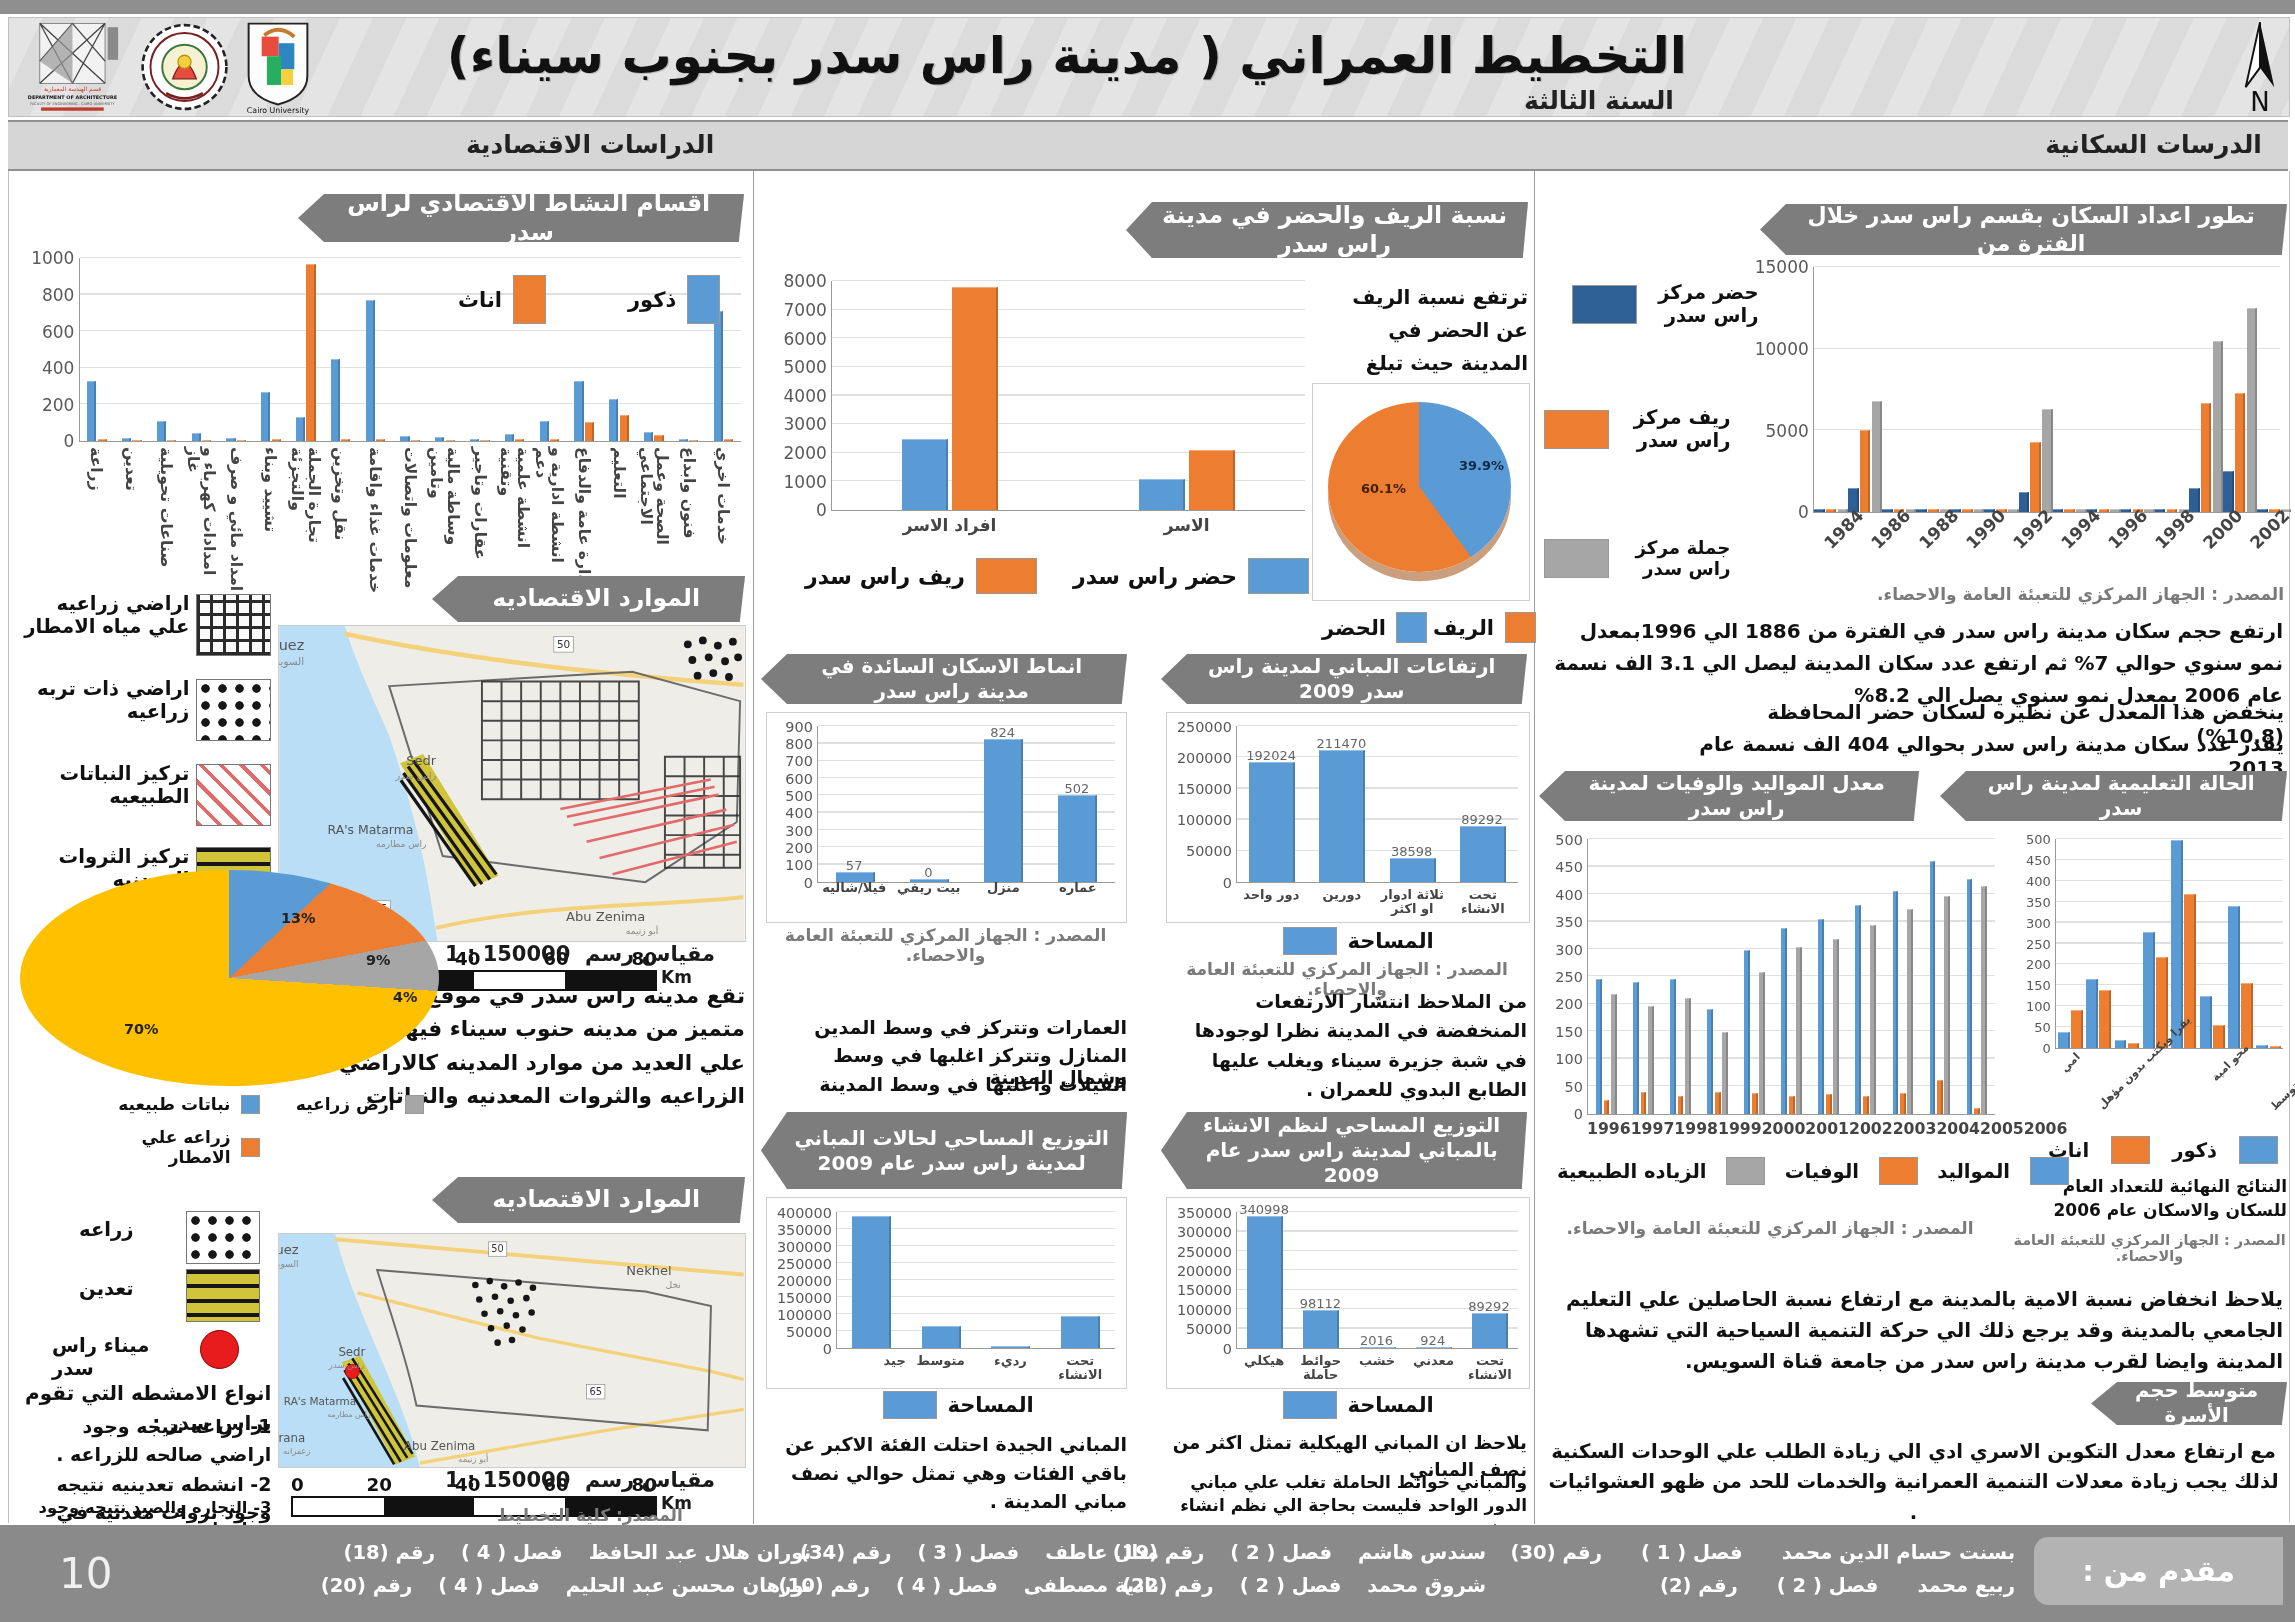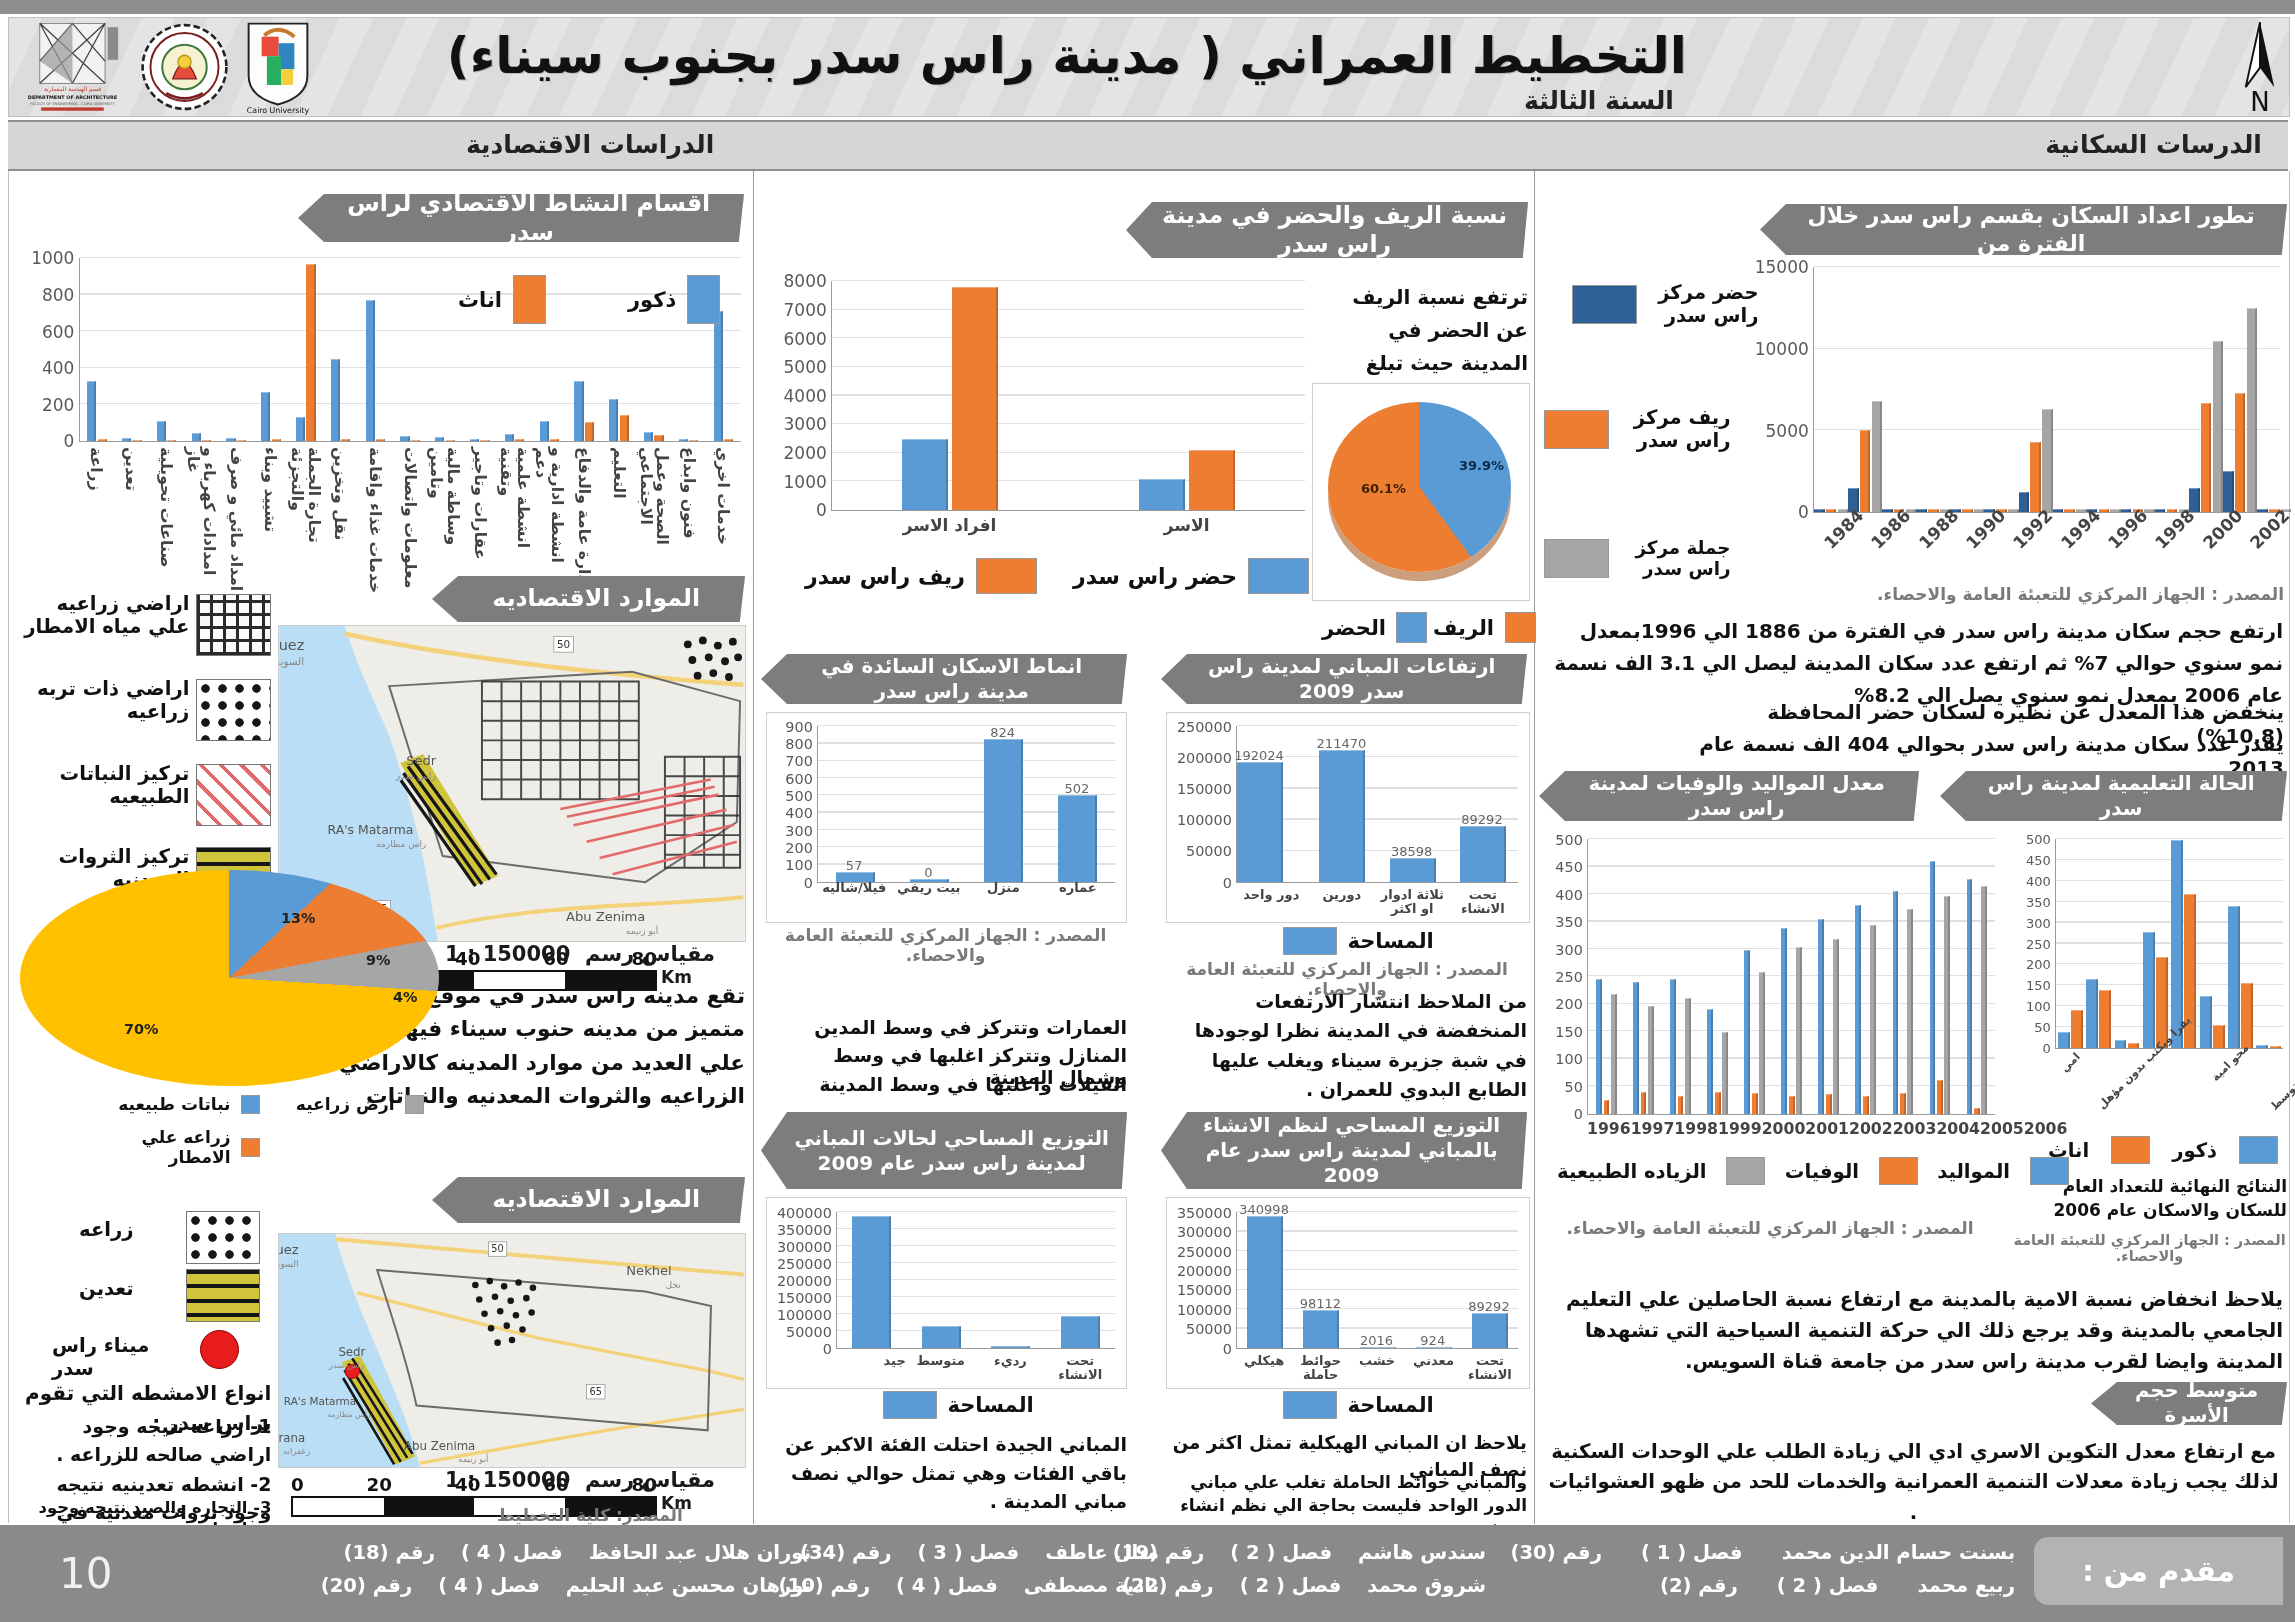--- a/index.html
+++ b/index.html
@@ -589,21 +589,21 @@
         <div class="ytick" style="position: absolute; right: 100%; margin-right: 5.2px; bottom: calc(20% - 8.6px); font-size: 14.4px;">50000</div>
         <div class="gl" style="bottom: 40%;"></div>
         <div class="ytick" style="position: absolute; right: 100%; margin-right: 5.2px; bottom: calc(40% - 8.6px); font-size: 14.4px;">100000</div>
         <div class="gl" style="bottom: 60%;"></div>
         <div class="ytick" style="position: absolute; right: 100%; margin-right: 5.2px; bottom: calc(60% - 8.6px); font-size: 14.4px;">150000</div>
         <div class="gl" style="bottom: 80%;"></div>
         <div class="ytick" style="position: absolute; right: 100%; margin-right: 5.2px; bottom: calc(80% - 8.6px); font-size: 14.4px;">200000</div>
         <div class="gl" style="bottom: 100%;"></div>
         <div class="ytick" style="position: absolute; right: 100%; margin-right: 5.2px; bottom: calc(100% - 8.6px); font-size: 14.4px;">250000</div>
         <div style="position: absolute; inset: 0px; display: flex; align-items: flex-end; direction: ltr;">
-          <div style="flex: 1 1 0%; display: flex; align-items: flex-end; gap: 2.6px; height: 100%;">
+          <div style="flex: 1 1 0%; display: flex; align-items: flex-end; justify-content: center; gap: 2.6px; height: 100%;">
             <div style="width: 46px; background: rgb(91, 155, 213); position: relative; border-right: 2px solid rgba(0, 0, 0, 0.18); border-top: 1.3px solid rgba(255, 255, 255, 0.35); box-sizing: border-box; height: 76.8096%;">
               <div style="position: absolute; bottom: 100%; left: 50%; transform: translateX(-50%); font-size: 13px; color: rgb(102, 102, 102); white-space: nowrap; direction: ltr;">192024</div>
             </div>
           </div>
           <div style="flex: 1 1 0%; display: flex; align-items: flex-end; justify-content: center; gap: 2.6px; height: 100%;">
             <div style="width: 46px; background: rgb(91, 155, 213); position: relative; border-right: 2px solid rgba(0, 0, 0, 0.18); border-top: 1.3px solid rgba(255, 255, 255, 0.35); box-sizing: border-box; height: 84.588%;">
               <div style="position: absolute; bottom: 100%; left: 50%; transform: translateX(-50%); font-size: 13px; color: rgb(102, 102, 102); white-space: nowrap; direction: ltr;">211470</div>
             </div>
           </div>
           <div style="flex: 1 1 0%; display: flex; align-items: flex-end; justify-content: center; gap: 2.6px; height: 100%;">

